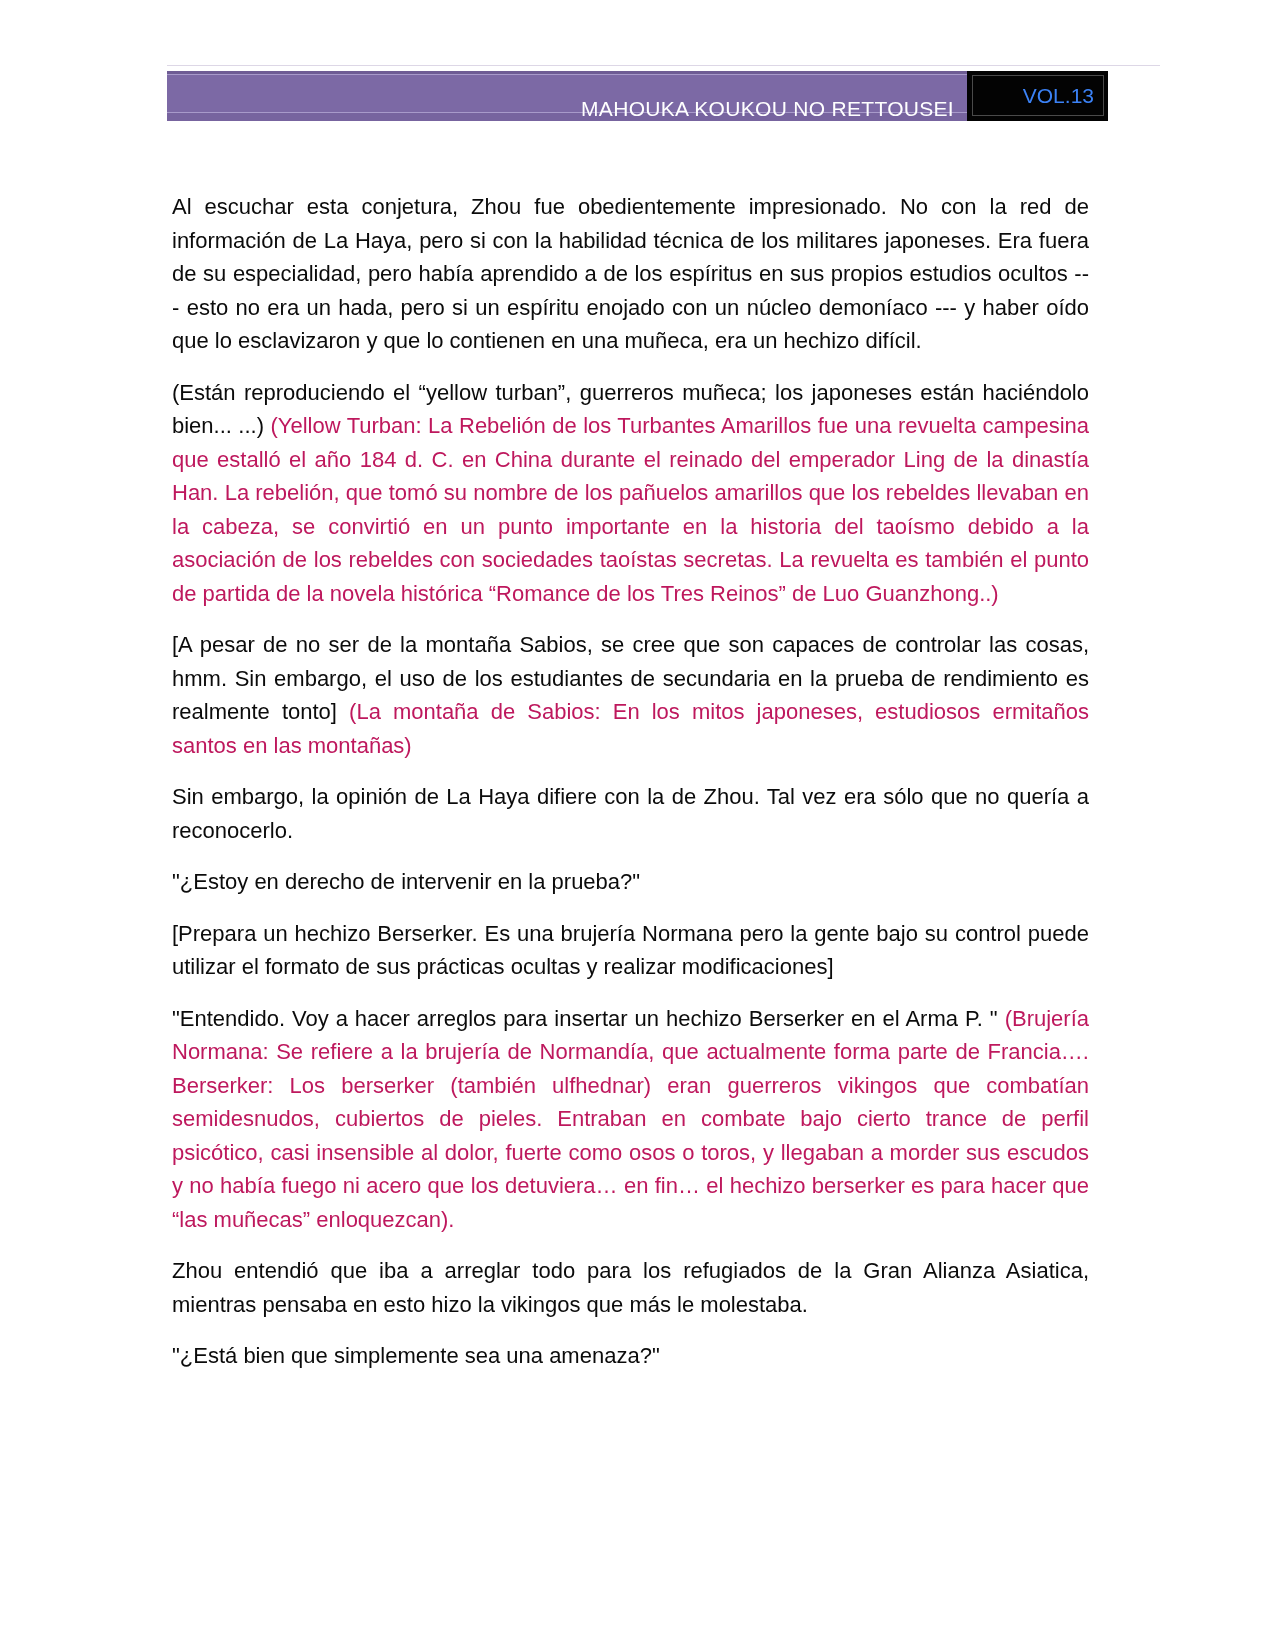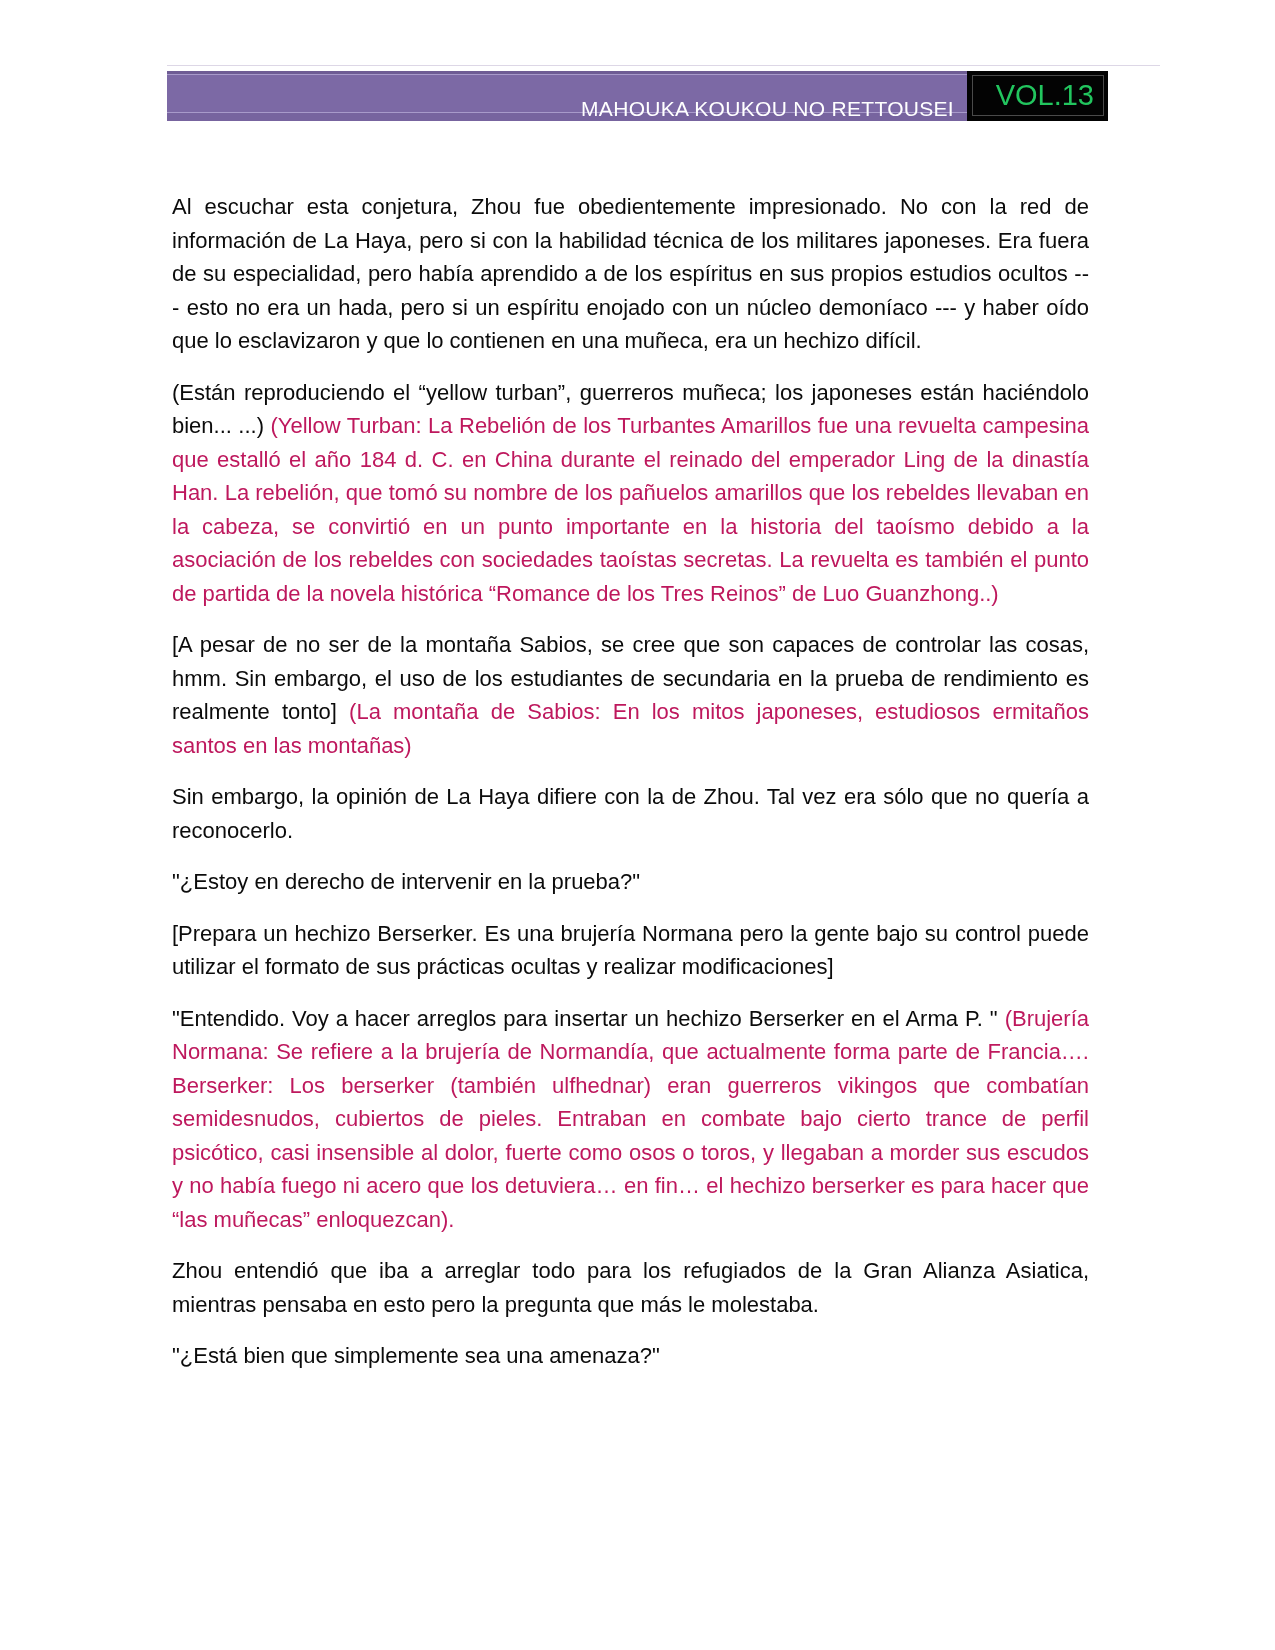--- a/index.html
+++ b/index.html
@@ -39,21 +39,21 @@
   }
   .hdr-black {
     width: 141px; background: #030303; position: relative;
   }
   .hdr-black-inner {
     position: absolute; left: 5px; right: 4px; top: 4px; bottom: 5px;
     border: 1px solid #4a4a4a;
     display: flex; align-items: center; justify-content: flex-end;
     padding-right: 9px;
   }
-  .hdr-vol { color: #22c55e; font-size: 29px; white-space: nowrap; }
+  .hdr-vol { color: #3b82f6; font-size: 21px; white-space: nowrap; }
 
   
   .content {
     position: absolute; left: 172px; top: 190px;
     width: 928px;
     font-size: 22px; line-height: 33.5px;
     text-align: justify;
     color: #0b0b0b;
   }
   .content p { margin: 0 11px 18px 0; }
@@ -101,21 +101,21 @@
 
     <p>
       <span>[Prepara un hechizo Berserker. Es una brujería Normana  pero la gente bajo su control  puede utilizar el formato de sus prácticas ocultas y realizar modificaciones]</span>
     </p>
 
     <p>
       <span>"Entendido. Voy a hacer arreglos para insertar un hechizo Berserker  en  el Arma P. " </span><span class="t-gray">(Brujería Normana: Se refiere a la brujería de Normandía, que actualmente forma parte de Francia…. Berserker: Los berserker (también ulfhednar) eran guerreros vikingos que combatían semidesnudos, cubiertos de pieles. Entraban en combate bajo cierto trance de perfil psicótico, casi insensible al dolor, fuerte como osos o toros, y llegaban a morder sus escudos y no había fuego ni acero que los detuviera… en fin… el hechizo berserker es para hacer que “las muñecas” enloquezcan).</span>
     </p>
 
     <p>
-      <span>Zhou entendió que iba a arreglar todo para los refugiados de la Gran Alianza Asiatica, mientras pensaba en esto pero la pregunta que más le molestaba.</span>
+      <span>Zhou entendió que iba a arreglar todo para los refugiados de la Gran Alianza Asiatica, mientras pensaba en esto hizo la vikingos que más le molestaba.</span>
     </p>
 
     <p>
       <span>"¿Está bien que simplemente  sea  una amenaza?"</span>
     </p>
 
   </div>
 
 </div>
 

